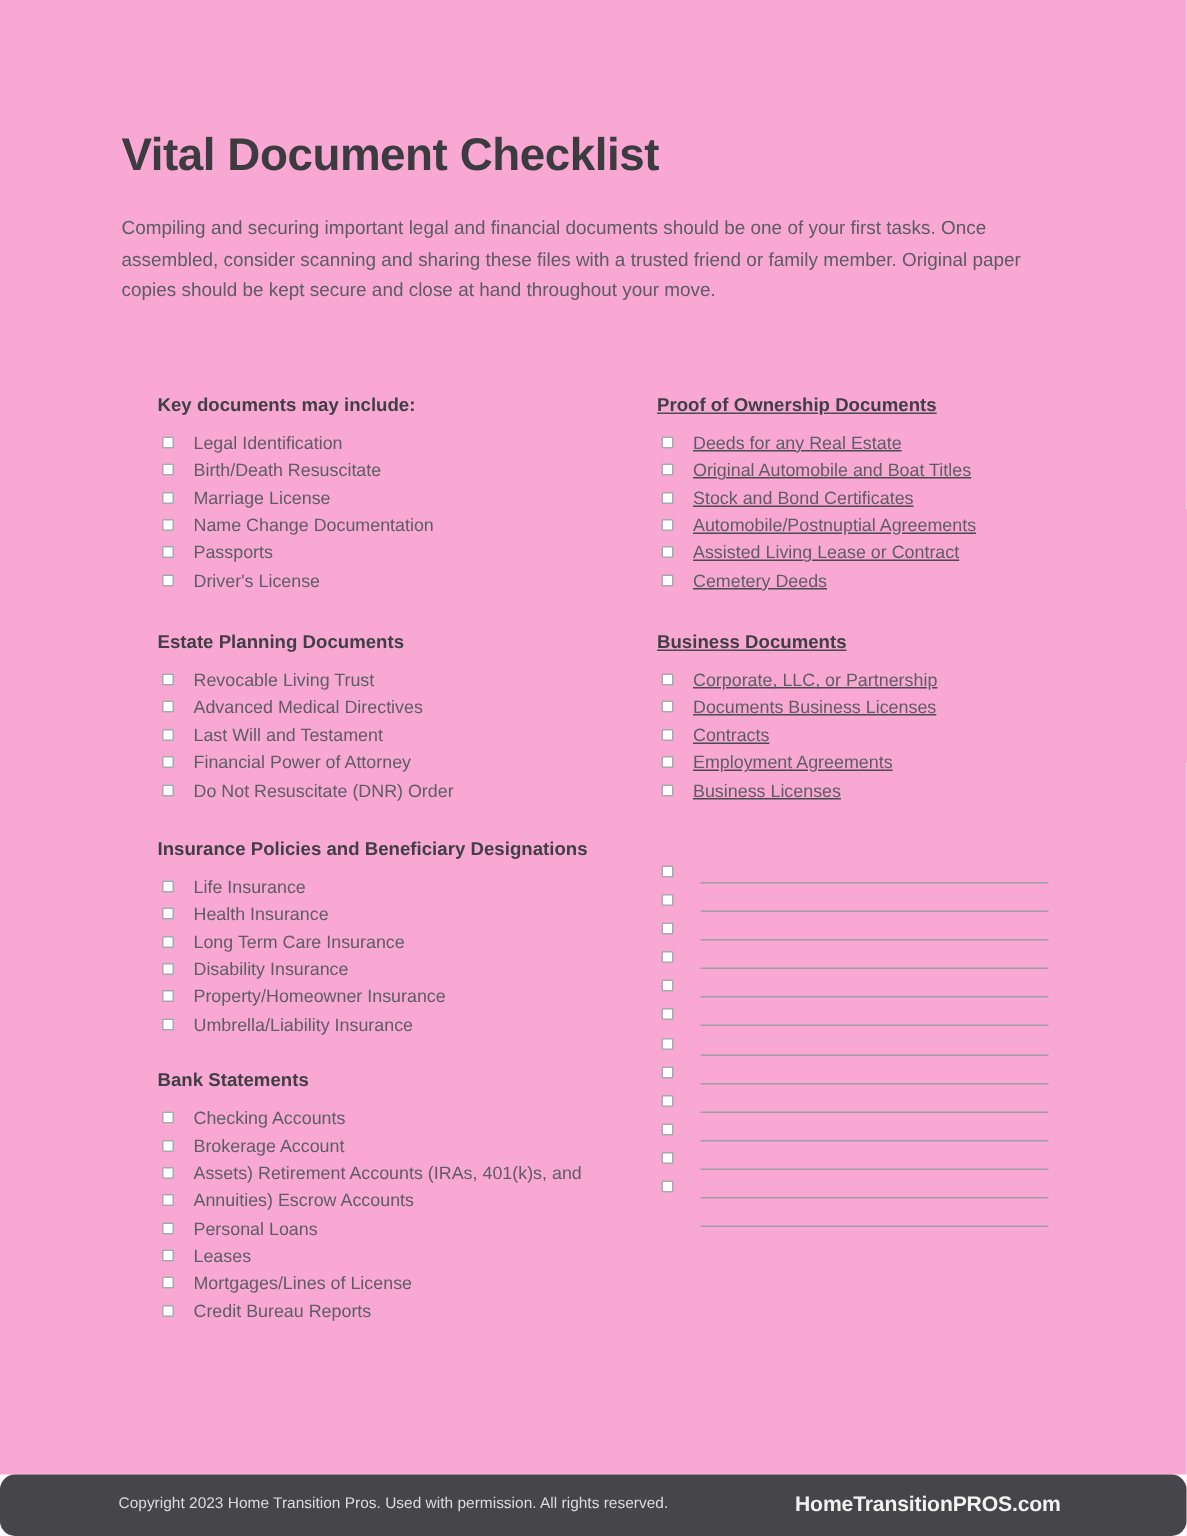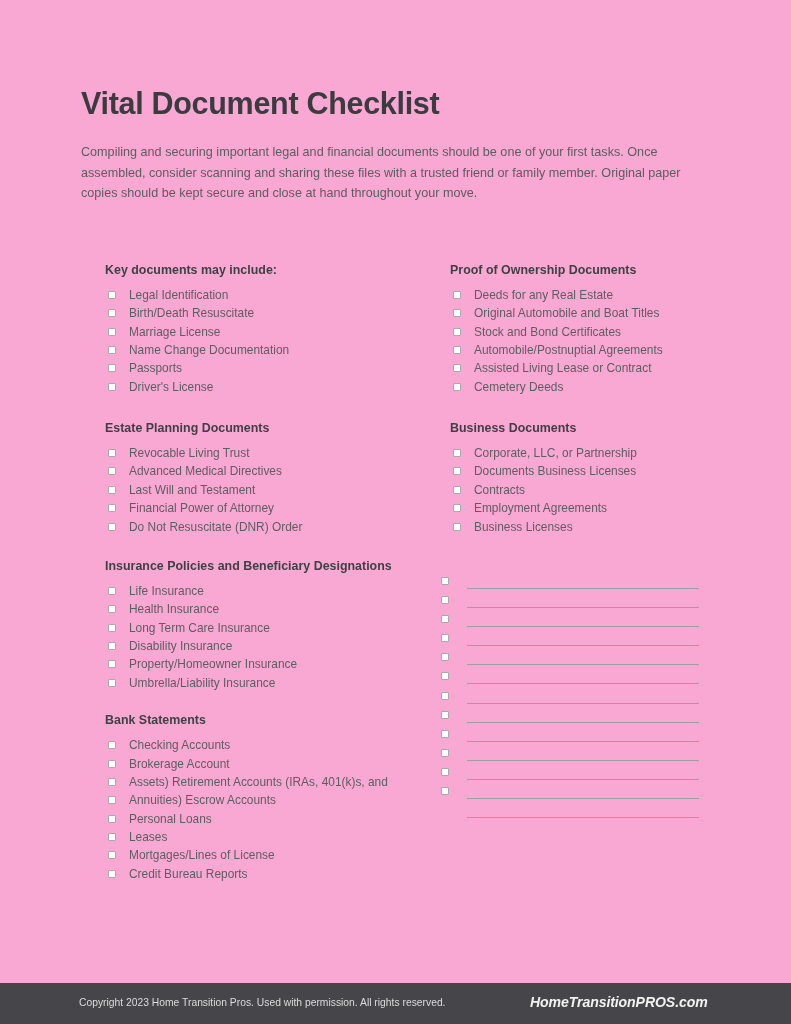--- a/index.html
+++ b/index.html
@@ -56,21 +56,21 @@
     left: 105px;
     top: 263px;
     width: 620px;
   }
 
   .col {
     position: absolute;
     top: 0;
   }
   .col-left  { left: 0px;   width: 310px; }
-  .col-right { left: 345px; width: 290px; }
+  .col-right { left: 333px; width: 290px; text-decoration: underline; }
 
   .section { margin-bottom: 0; }
 
   .section-title {
     font-size: 12.4px;
     font-weight: bold;
     color: #3f3f45;
     margin: 0 0 8px 0;
     letter-spacing: 0.02px;
     line-height: 1.2;
@@ -141,40 +141,40 @@
   }
 
   .footer {
     position: absolute;
     left: 0;
     top: 983px;
     width: 791px;
     height: 41px;
     background: #46464a;
     color: #e6e6e8;
+    border-radius: 10px;
   }
   .footer-copy {
     position: absolute;
     left: 79px;
     top: 14px;
     font-size: 10.3px;
     color: #dcdcde;
     letter-spacing: 0.01px;
     white-space: nowrap;
   }
   .footer-brand {
     position: absolute;
     left: 530px;
     top: 11px;
     font-size: 14.1px;
     font-weight: bold;
     color: #f2f2f3;
     letter-spacing: -0.1px;
     white-space: nowrap;
-    font-style: italic;
   }
 </style>
 </head>
 <body>
 
 <div class="page">
 
   <div class="content">
     <h1 class="doc-title">Vital Document Checklist</h1>
     <p class="intro">Compiling and securing important legal and financial documents should be one of your first tasks. Once assembled, consider scanning and sharing these files with a trusted friend or family member. Original paper copies should be kept secure and close at hand throughout your move.</p>

